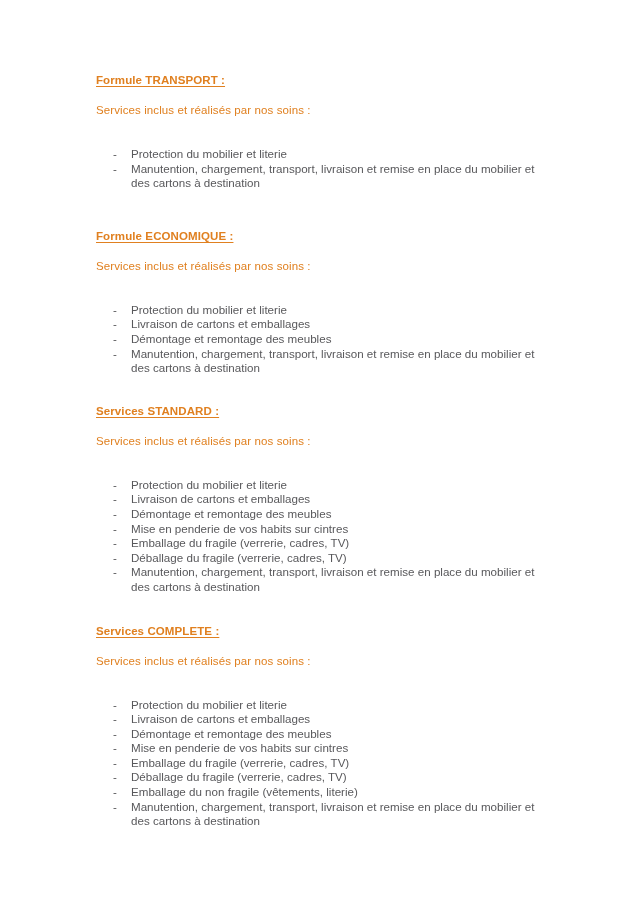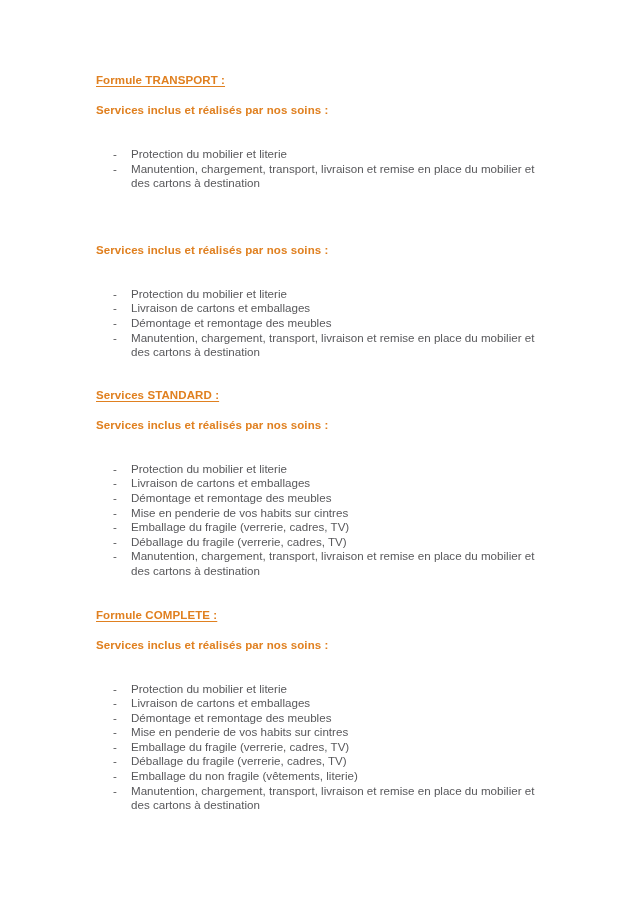--- a/index.html
+++ b/index.html
@@ -38,21 +38,21 @@
     letter-spacing: 0.1px;
     text-decoration: underline;
     text-underline-offset: 2px;
     margin: 0;
     padding: 0;
     line-height: 16px;
   }
   .services-line {
     color: #E08020;
     font-size: 11.5px;
-    font-weight: bold;
+    font-weight: normal;
     letter-spacing: 0.1px;
     margin: 0;
     padding: 0;
     line-height: 16px;
     margin-top: 14px;
   }
   .bullet-list {
     list-style: none;
     margin: 0;
     padding: 0;
@@ -94,20 +94,21 @@
         </li>
         <li class="bullet-item">
           <span class="dash">-</span>
           <span>Manutention, chargement, transport, livraison et remise en place du mobilier et des cartons à destination</span>
         </li>
       </ul>
     </div>
     <div class="gap-after-list-transport"></div>
 
     <div class="section">
+      <p class="formula-title">Formule ECONOMIQUE :</p>
       <p class="services-line">Services inclus et réalisés par nos soins :</p>
       <ul class="bullet-list">
         <li class="bullet-item">
           <span class="dash">-</span>
           <span>Protection du mobilier et literie</span>
         </li>
         <li class="bullet-item">
           <span class="dash">-</span>
           <span>Livraison de cartons et emballages</span>
         </li>
@@ -153,21 +154,21 @@
         </li>
         <li class="bullet-item">
           <span class="dash">-</span>
           <span>Manutention, chargement, transport, livraison et remise en place du mobilier et des cartons à destination</span>
         </li>
       </ul>
     </div>
     <div class="gap-after-list-standard"></div>
 
     <div class="section">
-      <p class="formula-title">Formule COMPLETE :</p>
+      <p class="formula-title">Services COMPLETE :</p>
       <p class="services-line">Services inclus et réalisés par nos soins :</p>
       <ul class="bullet-list">
         <li class="bullet-item">
           <span class="dash">-</span>
           <span>Protection du mobilier et literie</span>
         </li>
         <li class="bullet-item">
           <span class="dash">-</span>
           <span>Livraison de cartons et emballages</span>
         </li>

